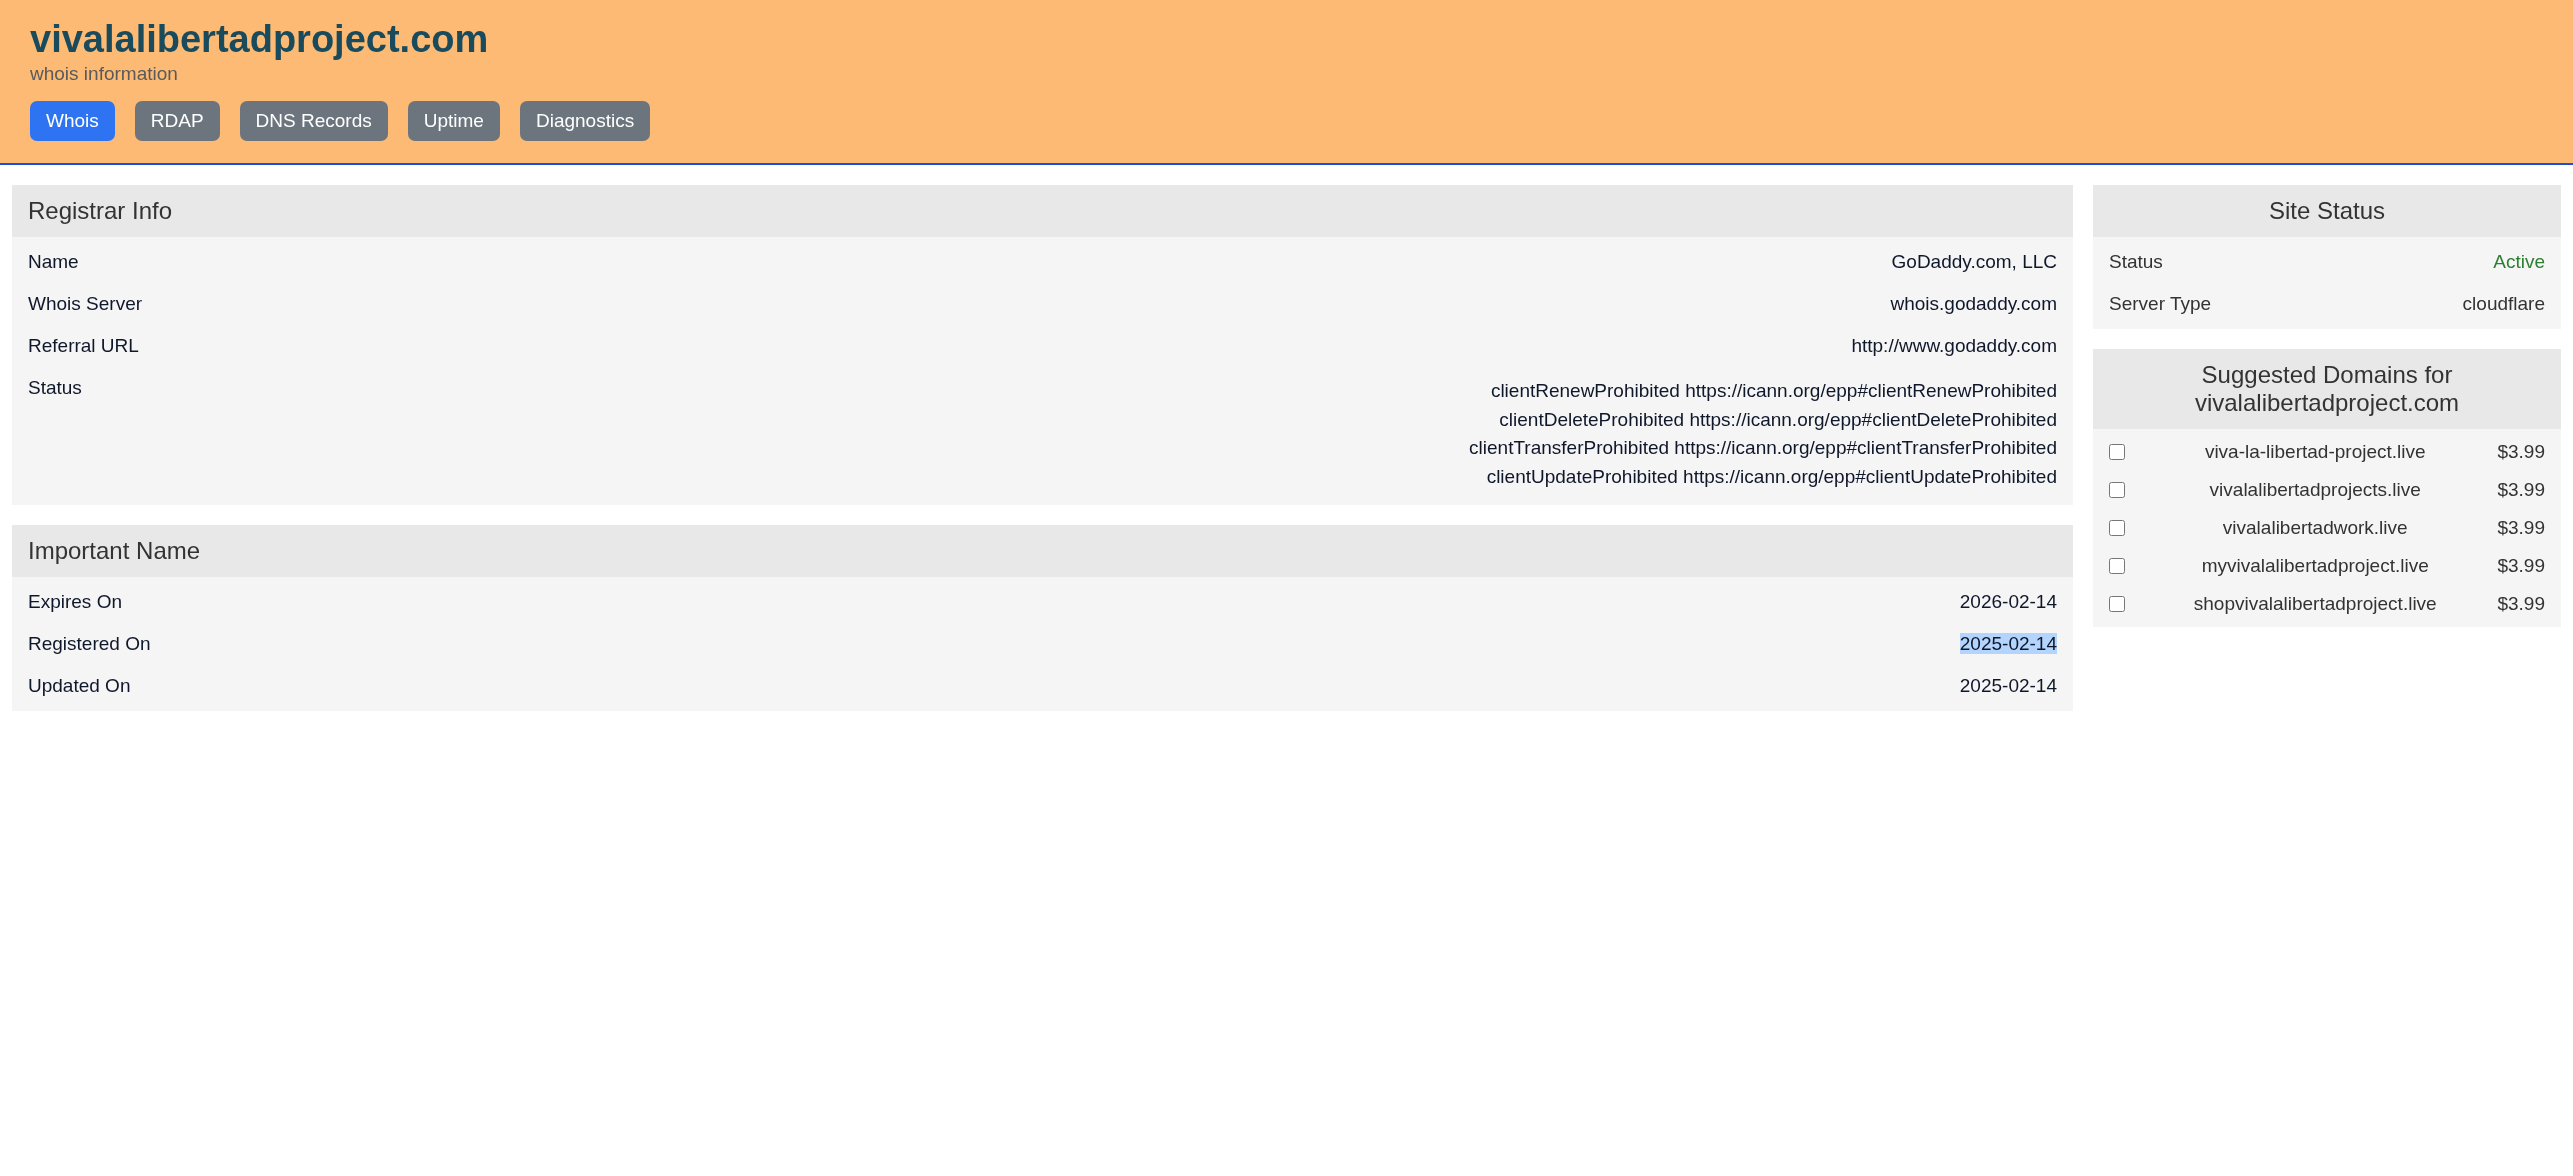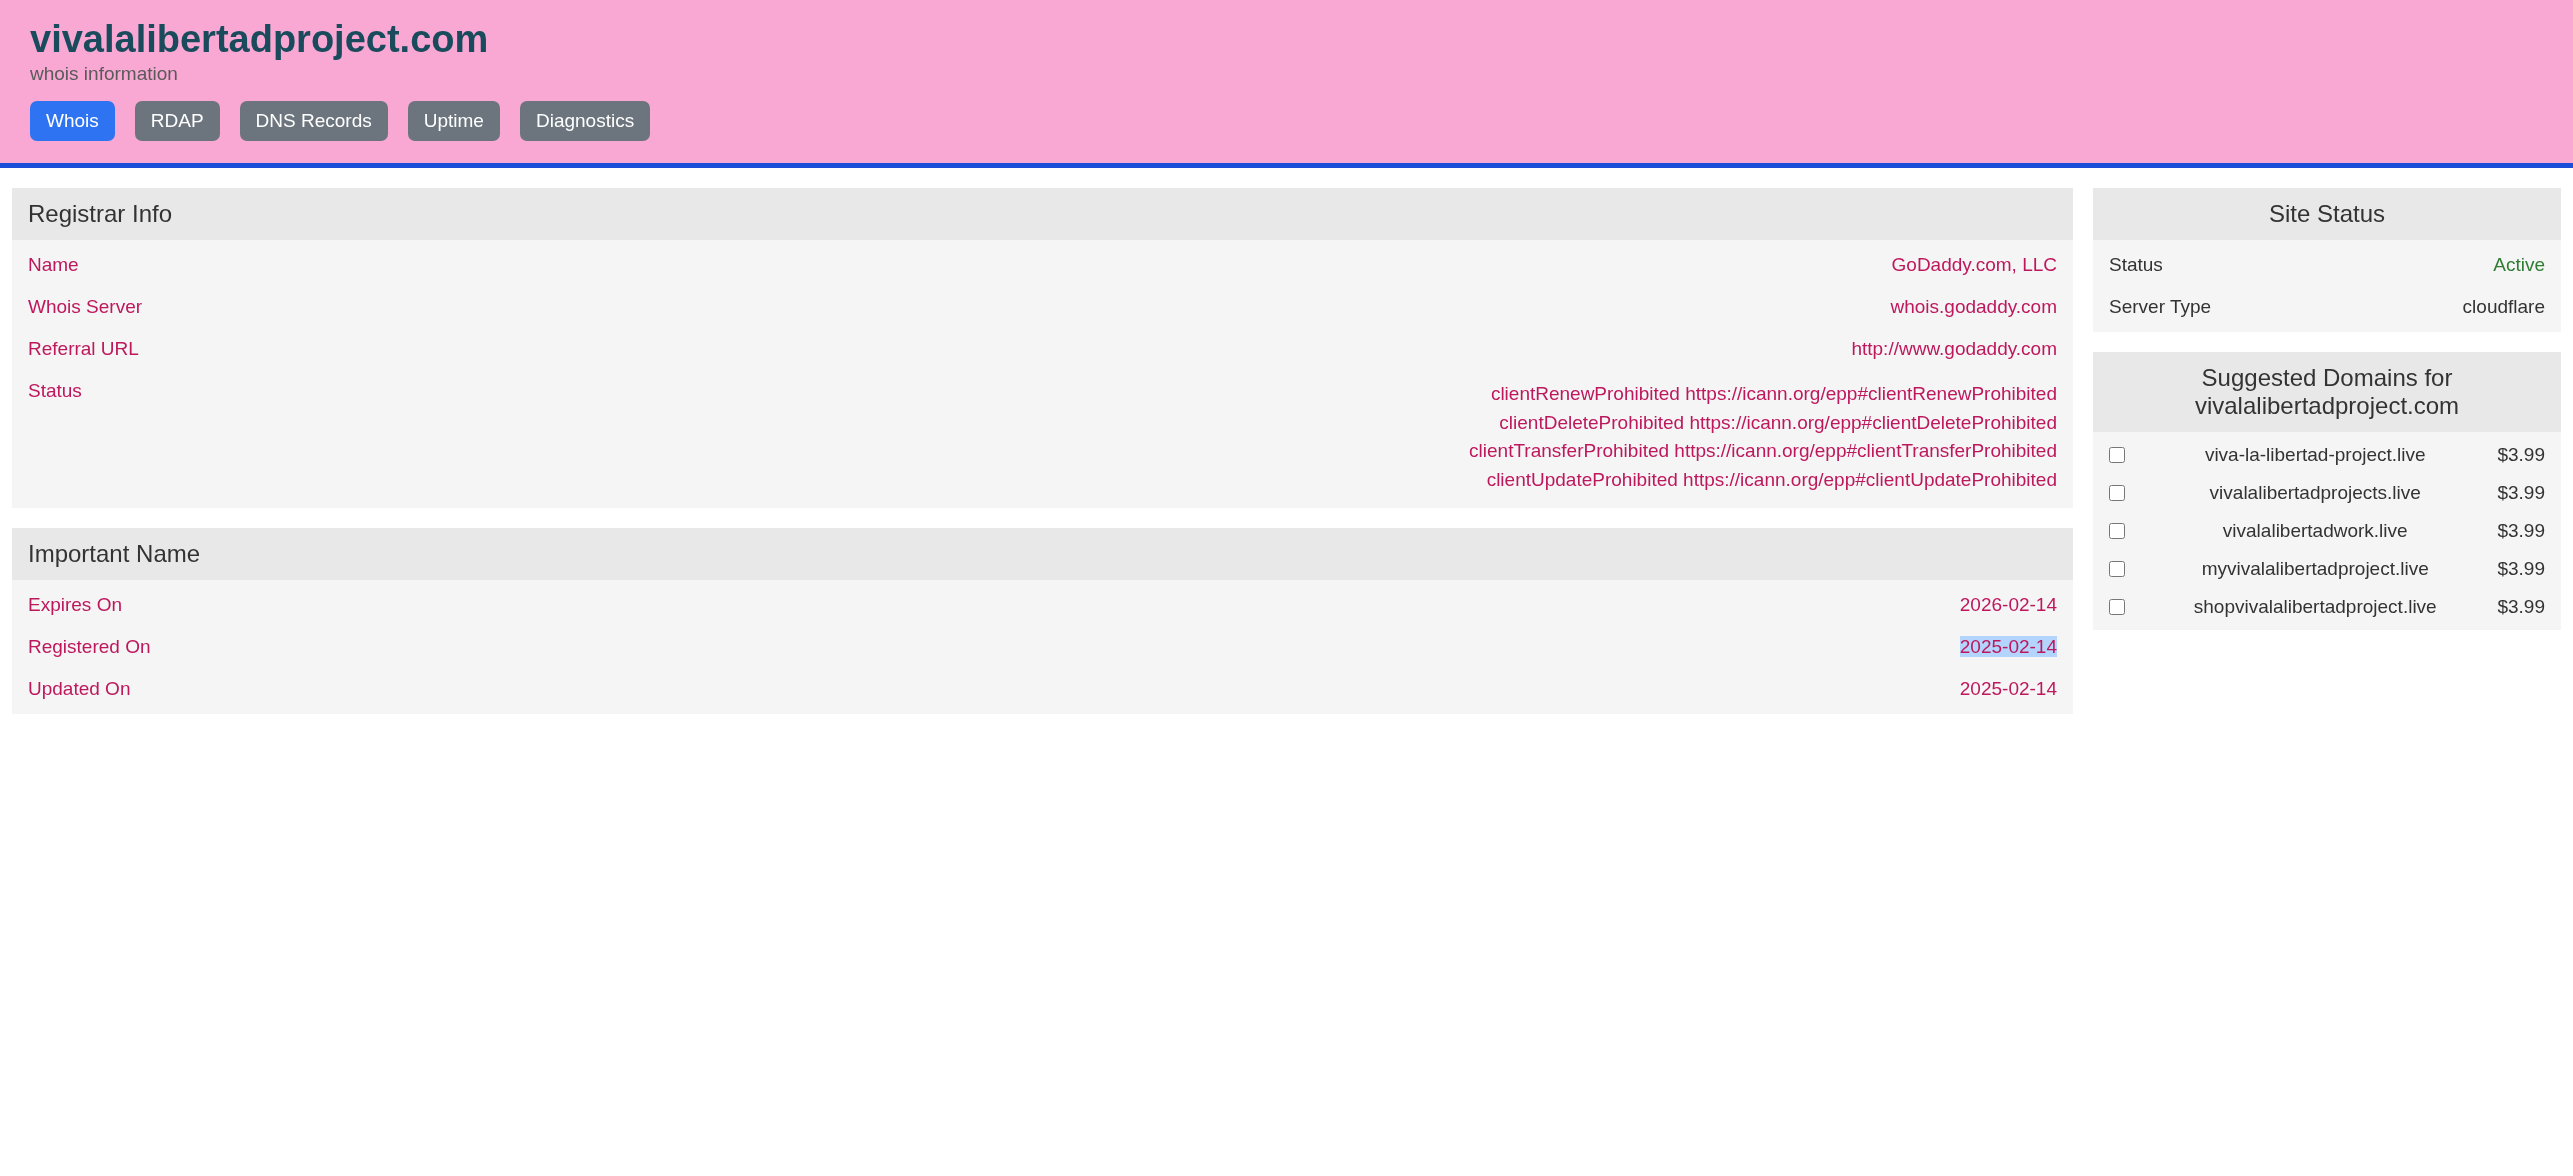--- a/index.html
+++ b/index.html
@@ -2,23 +2,23 @@
 <html><head>
 <meta charset="utf-8">
 <style>
   * { box-sizing: border-box; margin: 0; padding: 0; }
   body {
     font-family: -apple-system, BlinkMacSystemFont, "Segoe UI", Helvetica, Arial, sans-serif;
     background: #fff;
     color: #333;
   }
   .header {
-    background: #f9a8d4;
+    background: #fdba74;
     padding: 18px 30px 22px 30px;
-    border-bottom: 5px solid #1d4ed8;
+    border-bottom: 2px solid #1d4ed8;
   }
   .domain-title {
     font-size: 38px;
     font-weight: 600;
     color: #1a4b5c;
     margin-bottom: 2px;
   }
   .subtitle {
     font-size: 19px;
     color: #5a5a5a;
@@ -56,21 +56,21 @@
     padding: 12px 16px;
     font-size: 24px;
     color: #333;
   }
   .panel-header.center { text-align: center; }
   .panel-body { padding: 4px 0; }
   .row {
     display: flex;
     padding: 10px 16px;
     font-size: 19px;
-    color: #be185d;
+    color: #0f172a;
   }
   .row-label { width: 360px; flex-shrink: 0; }
   .row-value { flex: 1; text-align: right; }
   .status-lines { line-height: 1.5; }
   .selected { background: #b3d4fc; }
   .right-row {
     display: flex;
     padding: 10px 16px;
     font-size: 19px;
   }

